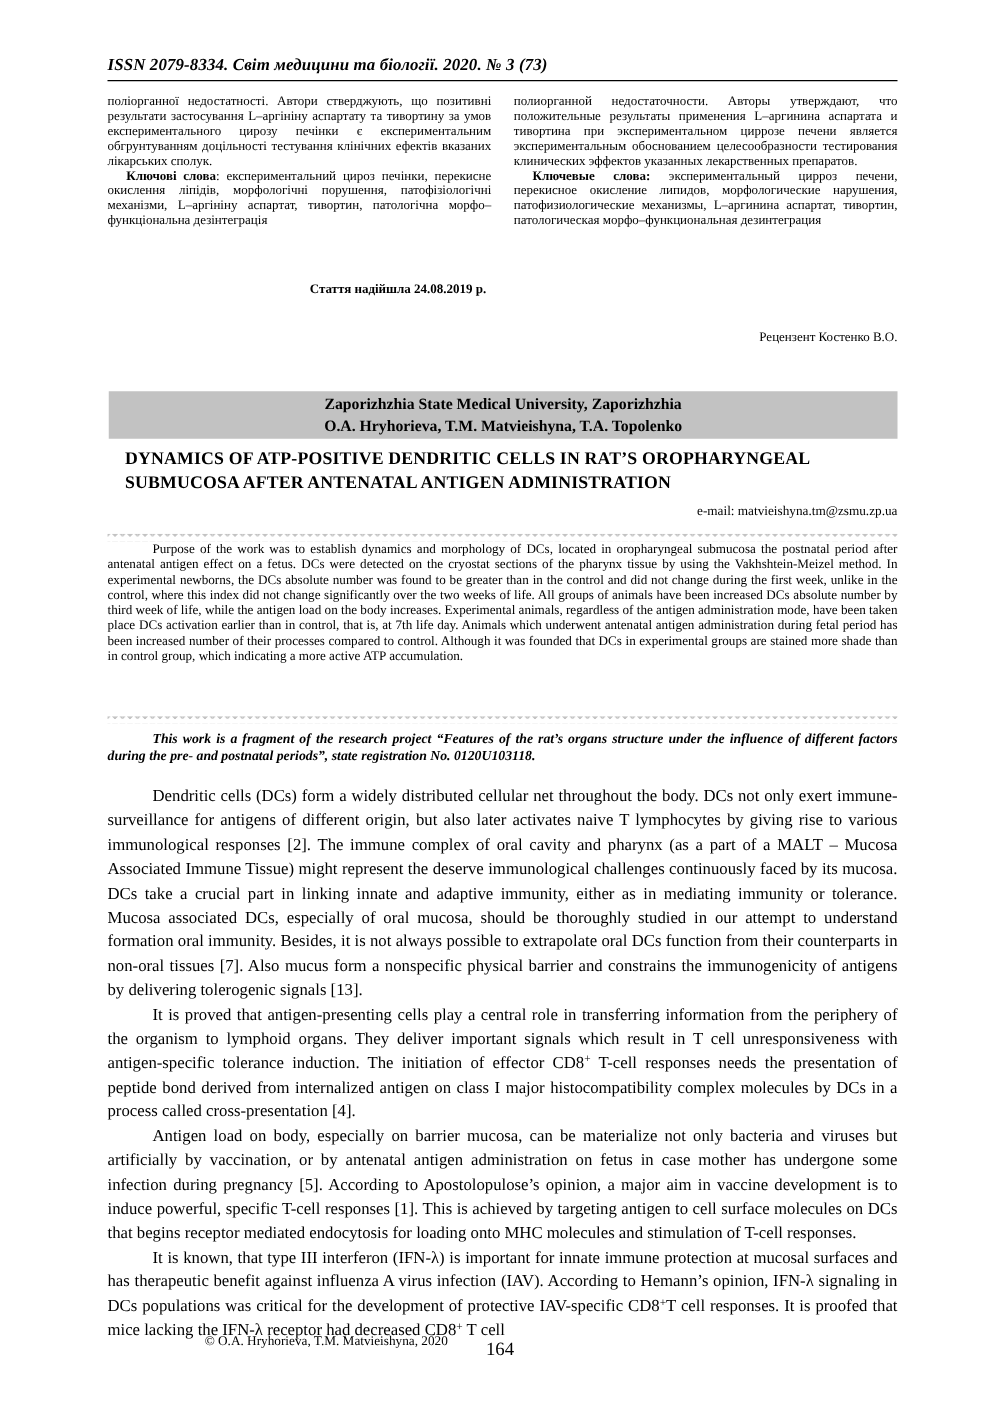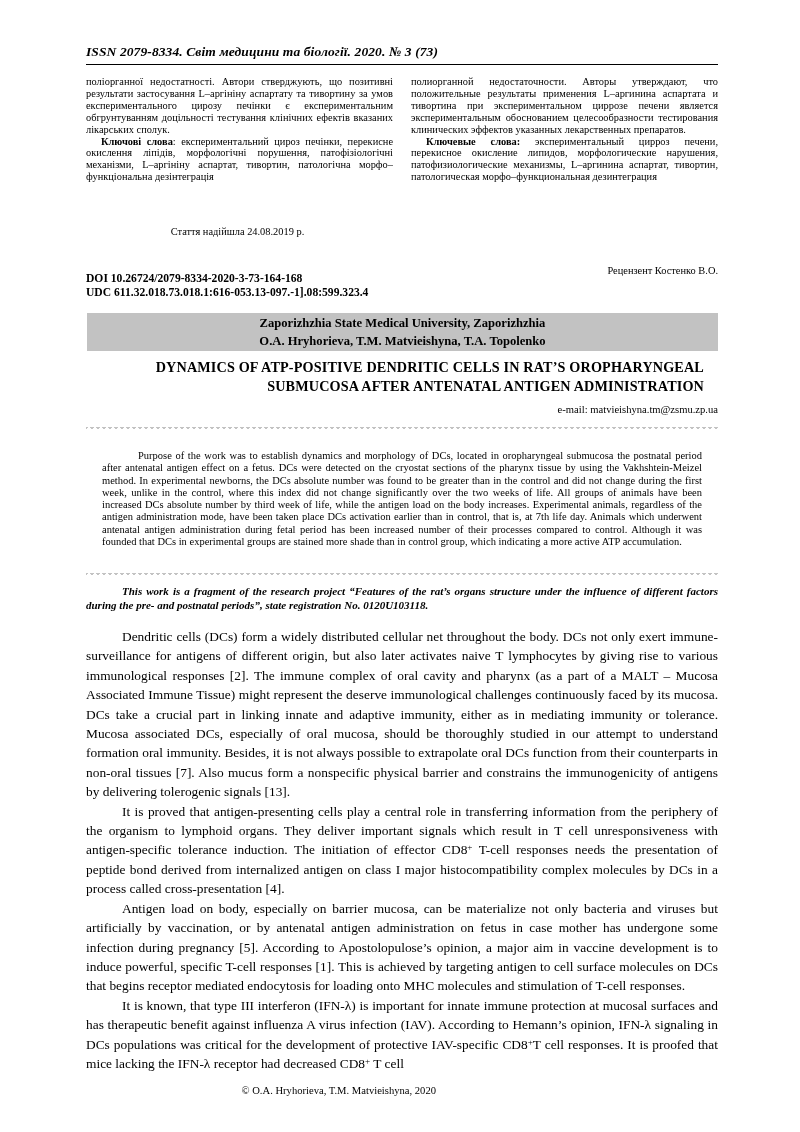--- a/index.html
+++ b/index.html
@@ -64,22 +64,23 @@
     position: absolute;
     top: 226px;
     left: 86px;
     width: 632px;
     display: flex;
     font-size: 10.4px;
     line-height: 12px;
   }
   .submitted-left {
     width: 307px;
-    text-align: center;
+    text-align: right;
     padding-right: 8px;
+    font-weight: bold;
   }
   .submitted-right {
     width: 307px;
     margin-left: 18px;
     text-align: right;
     margin-top: 39px;
   }
 
   
   .ids {
@@ -111,21 +112,21 @@
     font-size: 12.6px;
     line-height: 17.5px;
   }
 
   
   .article-title {
     position: absolute;
     top: 358px;
     left: 100px;
     width: 604px;
-    text-align: right;
+    text-align: left;
     font-weight: bold;
     font-size: 14.2px;
     line-height: 19px;
     letter-spacing: 0.15px;
   }
 
   
   .email-line {
     position: absolute;
     top: 404px;
@@ -155,21 +156,21 @@
   
   .abstract {
     position: absolute;
     top: 434px;
     left: 86px;
     width: 632px;
     font-size: 10.5px;
     line-height: 12.3px;
     text-align: justify;
   }
-  .abstract p { margin: 16px; }
+  .abstract p { margin: 0; }
   .abstract p.indent { text-indent: 36px; }
   .abstract .kw { text-indent: 36px; }
 
   
   .project-note {
     position: absolute;
     top: 584px;
     left: 86px;
     width: 632px;
     font-size: 11px;
@@ -196,22 +197,21 @@
   }
   sup { font-size: 0.68em; line-height: 0; vertical-align: 0.45em; }
 
   
   .copyright {
     position: absolute;
     top: 1068px;
     left: 86px;
     width: 350px;
     font-size: 10.6px;
-    text-align: right;
-    margin-top: 17px;
+    text-align: center;
   }
   .page-number {
     position: absolute;
     top: 1072px;
     left: 0;
     width: 800px;
     text-align: center;
     font-size: 15px;
   }
 </style>
@@ -231,24 +231,20 @@
       <p>полиорганной недостаточности. Авторы утверждают, что положительные результаты применения L–аргинина аспартата и тивортина при экспериментальном циррозе печени является экспериментальным обоснованием целесообразности тестирования клинических эффектов указанных лекарственных препаратов.</p>
       <p class="indent"><span class="kw-label">Ключевые слова:</span><span> экспериментальный цирроз печени, перекисное окисление липидов, морфологические нарушения, патофизиологические механизмы, L–аргинина аспартат, тивортин, патологическая морфо–функциональная дезинтеграция</span></p>
     </div>
   </div>
 
   <div class="submitted-row">
     <div class="submitted-left">Стаття надійшла 24.08.2019 р.</div>
     <div class="submitted-right">Рецензент Костенко В.О.</div>
   </div>
 
-  <div class="ids">
-    <div>DOI 10.26724/2079-8334-2020-3-73-164-168</div>
-    <div>UDC 611.32.018.73.018.1:616-053.13-097.-1].08:599.323.4</div>
-  </div>
 
   <div class="author-band"></div>
   <div class="author-block">
     <div>Zaporizhzhia State Medical University, Zaporizhzhia</div>
     <div>O.A. Hryhorieva, T.M. Matvieishyna, T.A. Topolenko</div>
   </div>
 
   <div class="article-title">DYNAMICS OF ATP-POSITIVE DENDRITIC CELLS IN RAT’S OROPHARYNGEAL SUBMUCOSA AFTER ANTENATAL ANTIGEN ADMINISTRATION</div>
 
   <div class="email-line">e-mail: matvieishyna.tm@zsmu.zp.ua</div>
@@ -264,14 +260,15 @@
   <div class="project-note">This work is a fragment of the research project “Features of the rat’s organs structure under the influence of different factors during the pre- and postnatal periods”, state registration No. 0120U103118.</div>
 
   <div class="body-text">
     <p>Dendritic cells (DCs) form a widely distributed cellular net throughout the body. DCs not only exert immune-surveillance for antigens of different origin, but also later activates naive T lymphocytes by giving rise to various immunological responses [2]. The immune complex of oral cavity and pharynx (as a part of a MALT – Mucosa Associated Immune Tissue) might represent the deserve immunological challenges continuously faced by its mucosa. DCs take a crucial part in linking innate and adaptive immunity, either as in mediating immunity or tolerance. Mucosa associated DCs, especially of oral mucosa, should be thoroughly studied in our attempt to understand formation oral immunity. Besides, it is not always possible to extrapolate oral DCs function from their counterparts in non-oral tissues [7]. Also mucus form a nonspecific physical barrier and constrains the immunogenicity of antigens by delivering tolerogenic signals [13].</p>
     <p>It is proved that antigen-presenting cells play a central role in transferring information from the periphery of the organism to lymphoid organs. They deliver important signals which result in T cell unresponsiveness with antigen-specific tolerance induction. The initiation of effector CD8<sup>+</sup> T-cell responses needs the presentation of peptide bond derived from internalized antigen on class I major histocompatibility complex molecules by DCs in a process called cross-presentation [4].</p>
     <p>Antigen load on body, especially on barrier mucosa, can be materialize not only bacteria and viruses but artificially by vaccination, or by antenatal antigen administration on fetus in case mother has undergone some infection during pregnancy [5]. According to Apostolopulose’s opinion, a major aim in vaccine development is to induce powerful, specific T-cell responses [1]. This is achieved by targeting antigen to cell surface molecules on DCs that begins receptor mediated endocytosis for loading onto MHC molecules and stimulation of T-cell responses.</p>
     <p>It is known, that type III interferon (IFN-λ) is important for innate immune protection at mucosal surfaces and has therapeutic benefit against influenza A virus infection (IAV). According to Hemann’s opinion, IFN-λ signaling in DCs populations was critical for the development of protective IAV-specific CD8<sup>+</sup>T cell responses. It is proofed that mice lacking the IFN-λ receptor had decreased CD8<sup>+</sup> T cell</p>
   </div>
 
   <div class="copyright">© O.A. Hryhorieva, T.M. Matvieishyna, 2020</div>
+  <div class="page-number">164</div>
 
 </div>
 
 </body></html>

